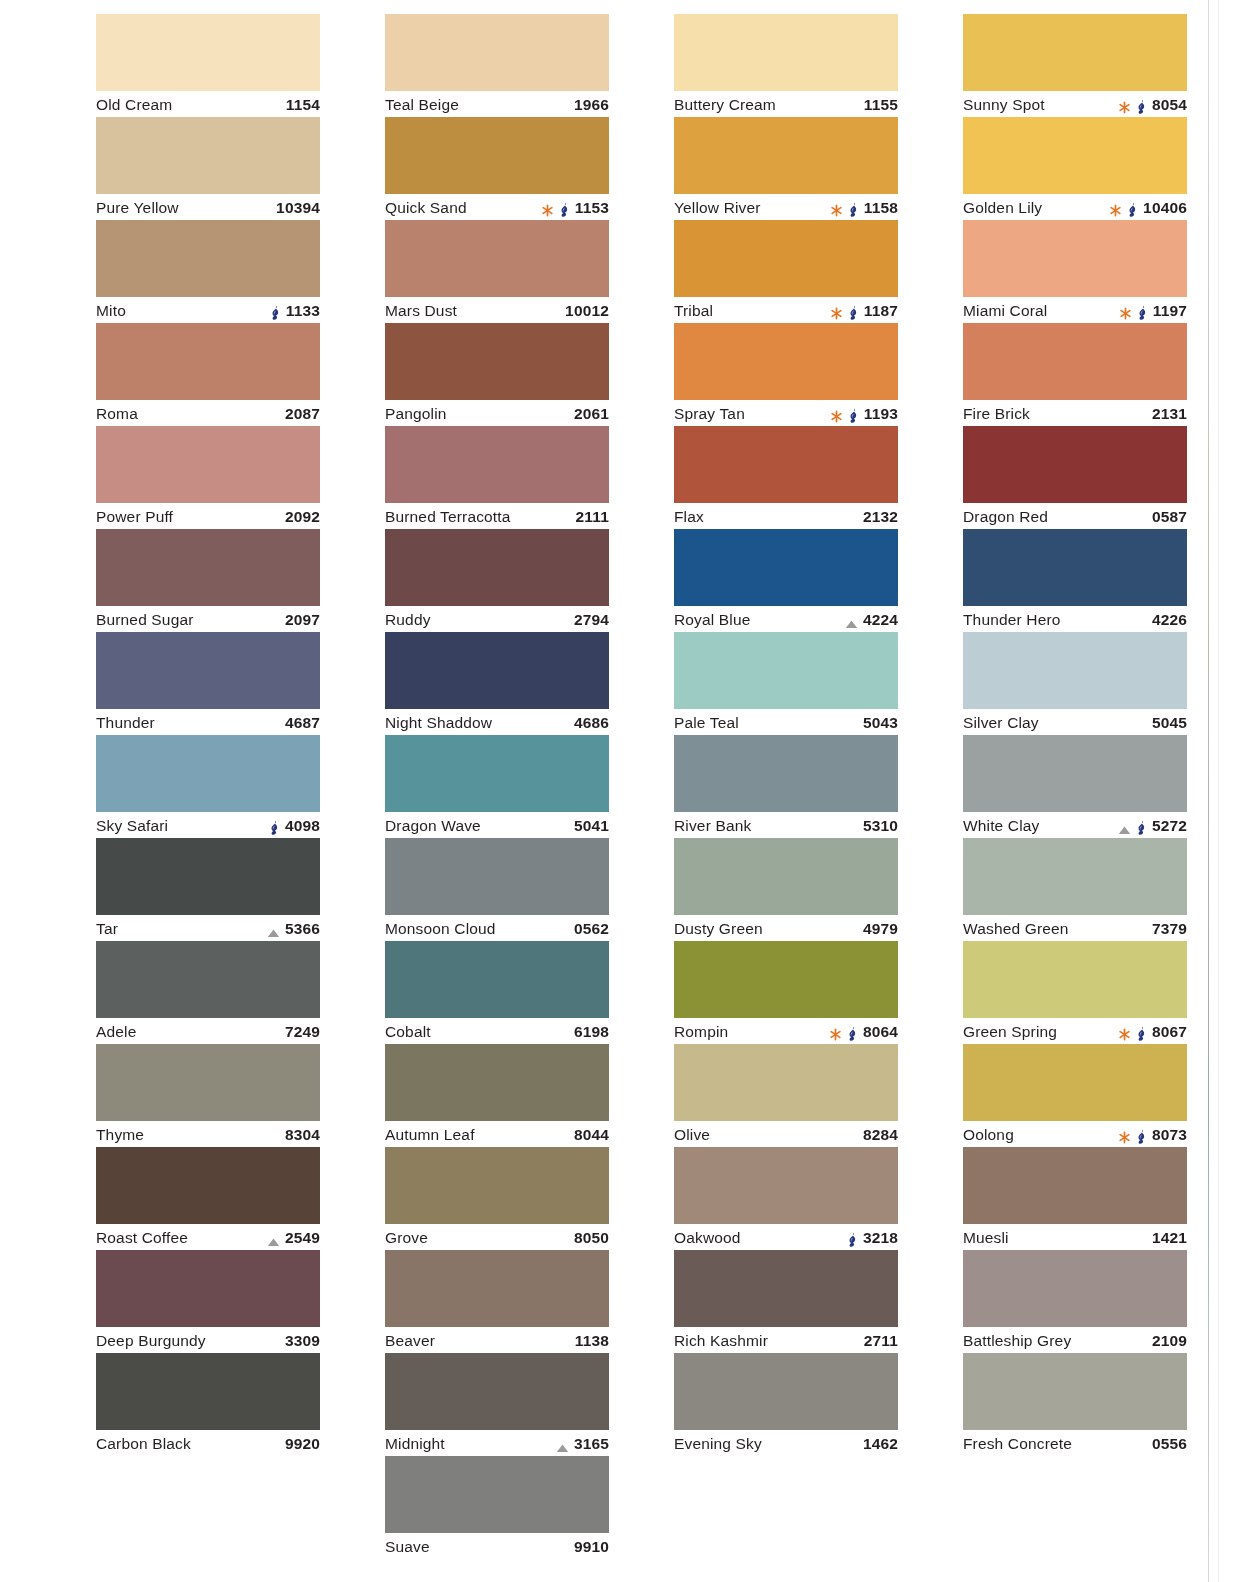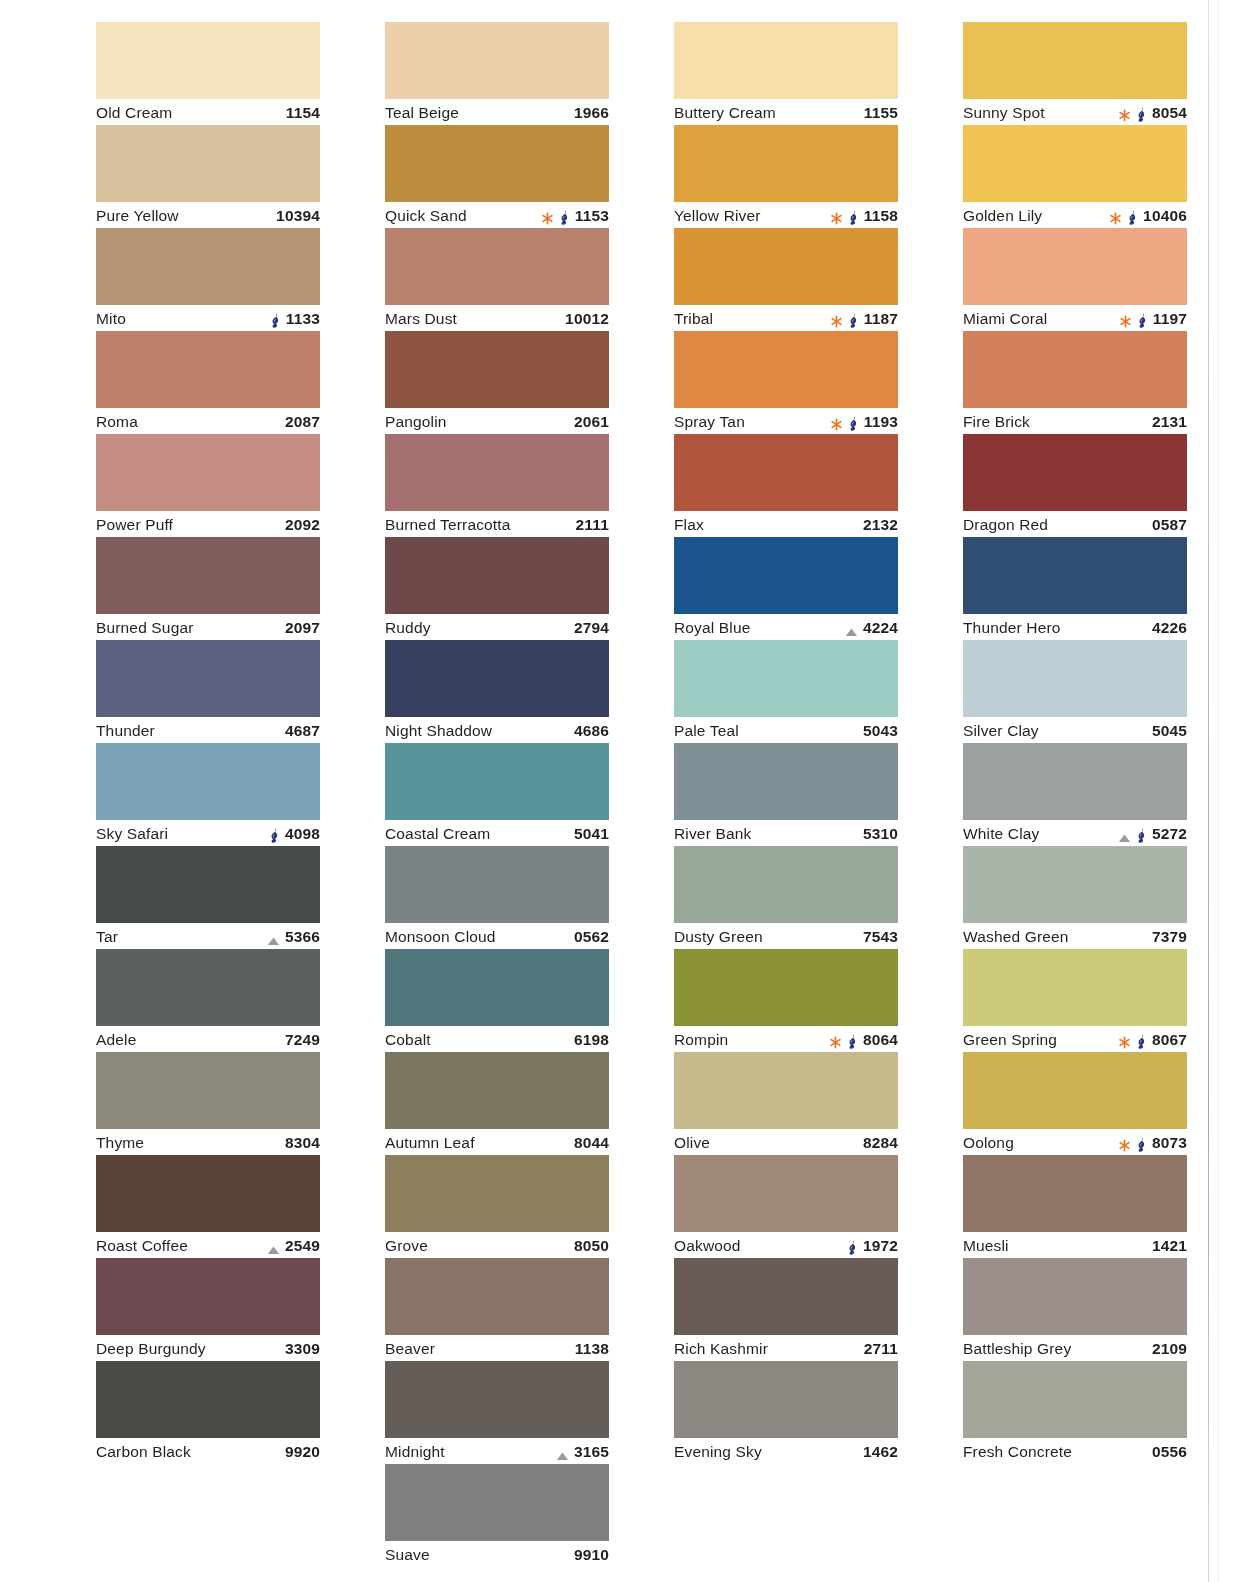--- a/index.html
+++ b/index.html
@@ -41,21 +41,20 @@
     left: 96px;
     top: 14px;
     display: flex;
     gap: 65px;
   }
 
   .column {
     width: 224px;
     display: flex;
     flex-direction: column;
-    margin-top: 8px;
   }
 
   .swatch-cell {
     display: block;
     width: 224px;
   }
 
   .chip {
     width: 224px;
     height: 77px;
@@ -336,21 +335,21 @@
           <div class="caption">
             <span class="c-name">Night Shaddow</span>
             <span class="c-right">
               <span class="c-code">4686</span>
             </span>
           </div>
         </div>
         <div class="swatch-cell">
           <div class="chip" style="background: rgb(86, 147, 155);"></div>
           <div class="caption">
-            <span class="c-name">Coastal Cream</span>
+            <span class="c-name">Dragon Wave</span>
             <span class="c-right">
               <span class="c-code">5041</span>
             </span>
           </div>
         </div>
         <div class="swatch-cell">
           <div class="chip" style="background: rgb(123, 131, 135);"></div>
           <div class="caption">
             <span class="c-name">Monsoon Cloud</span>
             <span class="c-right">
@@ -539,21 +538,21 @@
             <span class="c-right">
               <span class="c-code">5310</span>
             </span>
           </div>
         </div>
         <div class="swatch-cell">
           <div class="chip" style="background: rgb(154, 168, 153);"></div>
           <div class="caption">
             <span class="c-name">Dusty Green</span>
             <span class="c-right">
-              <span class="c-code">7543</span>
+              <span class="c-code">4979</span>
             </span>
           </div>
         </div>
         <div class="swatch-cell">
           <div class="chip" style="background: rgb(139, 145, 53);"></div>
           <div class="caption">
             <span class="c-name">Rompin</span>
             <span class="c-right">
               <span class="ico ico-star">
                 <svg viewBox="0 0 20 20" width="13" height="13" aria-hidden="true">
@@ -587,21 +586,21 @@
           <div class="chip" style="background: rgb(161, 137, 122);"></div>
           <div class="caption">
             <span class="c-name">Oakwood</span>
             <span class="c-right">
               <span class="ico ico-flame">
                 <svg viewBox="0 0 12 18" width="11" height="15" aria-hidden="true">
                   <path d="M7.6 0.6c.7 2.1-.5 3.1-1.6 4.1C4.2 6.2 2.4 7.6 2.4 10c0 1.6.9 2.9 2.2 3.6c-1.2.5-2.1 1.4-2.1 2.5c0 1 .9 1.6 2 1.6c1.9 0 3.4-1.1 3.4-2.6c0-1-.6-1.8-1.6-2.3c1.6-.6 2.9-1.9 2.9-3.8c0-1.8-1-2.9-1.9-3.9C6.6 4.3 6.1 3.4 7.6.6z" fill="#25357e"></path>
                   <path d="M5.3 6.6c.2 1.2-.9 1.8-1.3 2.9c-.3.9.1 1.8.9 2.3c-.5-1.2-.1-2 .6-2.8c.6-.7 1-1.5-.2-2.4z" fill="#ffffff" opacity=".55"></path>
                 </svg>
               </span>
-              <span class="c-code">1972</span>
+              <span class="c-code">3218</span>
             </span>
           </div>
         </div>
         <div class="swatch-cell">
           <div class="chip" style="background: rgb(107, 91, 86);"></div>
           <div class="caption">
             <span class="c-name">Rich Kashmir</span>
             <span class="c-right">
               <span class="c-code">2711</span>
             </span>

